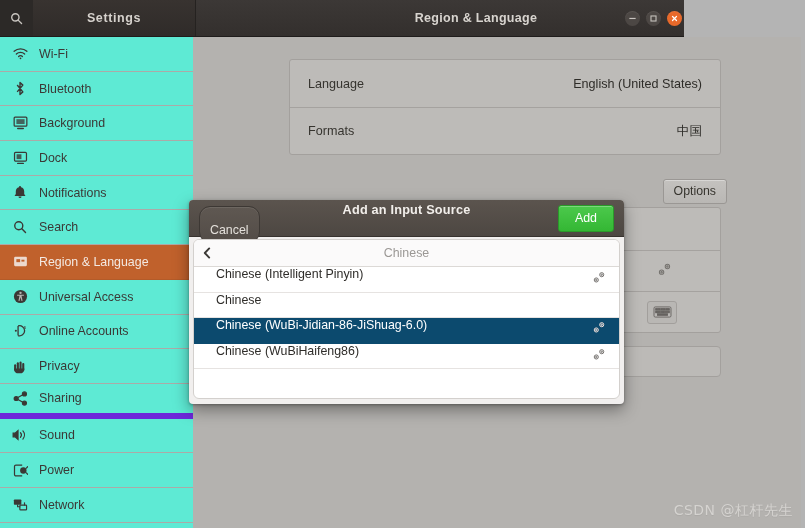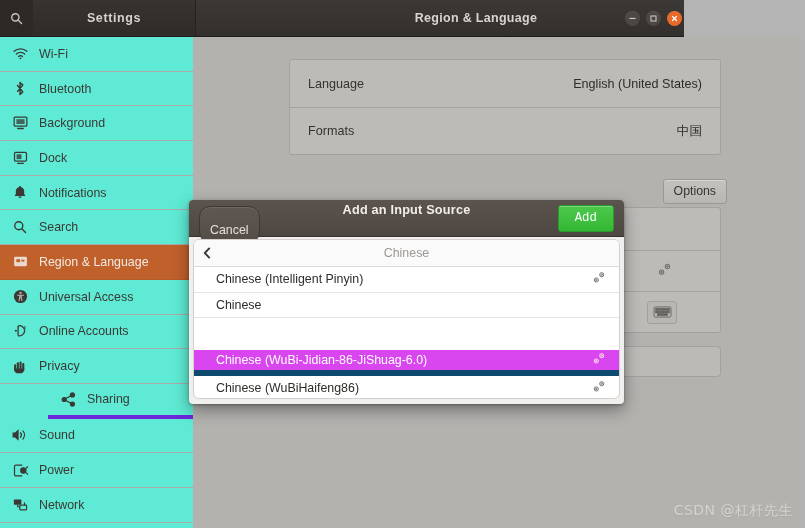--- a/index.html
+++ b/index.html
@@ -91,21 +91,21 @@
     margin-right: 8px;
     color: #3a3835;
   }
   .side-item .slabel { white-space: nowrap; }
   .side-item.selected {
     background: #c0612c;
     border-bottom: 1px solid #b35b29;
     color: #f3e9e2;
   }
   .side-item.selected .sicon { color: #f0e4dc; }
-  .side-group-gap { border-bottom: 4px solid #6d28d9; margin-left: 48px; }
+  .side-group-gap { border-bottom: 6px solid #6d28d9; }
 
   
   .content {
     position: absolute; left: 193px; top: 37px;
     width: 608px; height: 491px;
     background: #b4b2af;
     overflow: hidden;
   }
   .panel {
     position: absolute;
@@ -184,21 +184,20 @@
     color: #e4e0db; font-size: 12.4px;
     box-shadow: inset 0 1px 0 rgba(255,255,255,.09);
   }
   .dlg-add {
     position: absolute; right: 10px; top: 5px;
     padding: 5px 16px 6px;
     background: linear-gradient(to bottom,#4cc94c,#34b734);
     border: 1px solid #2a9a2a; border-radius: 3px;
     color: #ffffff; font-size: 12.4px;
     box-shadow: inset 0 1px 0 rgba(255,255,255,.28);
-    font-family: Liberation Mono, monospace;
   }
   .dlg-body {
     position: absolute; left: 4px; right: 4px; top: 39px; bottom: 5px;
     background: #ffffff;
     border: 1px solid #d3d0cd;
     border-radius: 6px;
     overflow: hidden;
   }
   .list-head {
     position: relative;
@@ -212,36 +211,35 @@
     color: #3b3936; font-size: 13px; font-weight: bold;
   }
   .list-head .hl {
     position:absolute; left:0; right:0; top:0; height:26px;
     display:flex; align-items:center; justify-content:center;
     color: #9b9895; font-size: 12.4px;
   }
   .lrow {
     position: relative;
     height: 25.5px;
-    display: flex; align-items: center;
+    display: flex; 
     padding-left: 22px; padding-right: 10px;
     border-bottom: 1px solid #e6e3e1;
     color: #2f2d2a; font-size: 12.4px;
     box-sizing: border-box;
   }
   .lrow .lgear {
     position: absolute; right: 13px; top: 50%;
     transform: translateY(-50%);
     color: #6e6b68;
   }
   .lrow.hl {
-    background: #d946ef;
+    background: #0c4a6e;
     color: #ffffff;
-    border-bottom: 6px solid #0c4a6e;
-    margin-top: 32px;
+    border-bottom: 3px solid #0c4a6e;
   }
   .lrow.hl .lgear { color: #ffe9e0; }
 
   
   .watermark {
     position: absolute; right: 12px; bottom: 8px;
     color: #d5d3d0; font-size: 14px;
     font-family: "DejaVu Sans", sans-serif;
     letter-spacing: .5px;
     text-shadow: 0 1px 1px rgba(0,0,0,.06);

